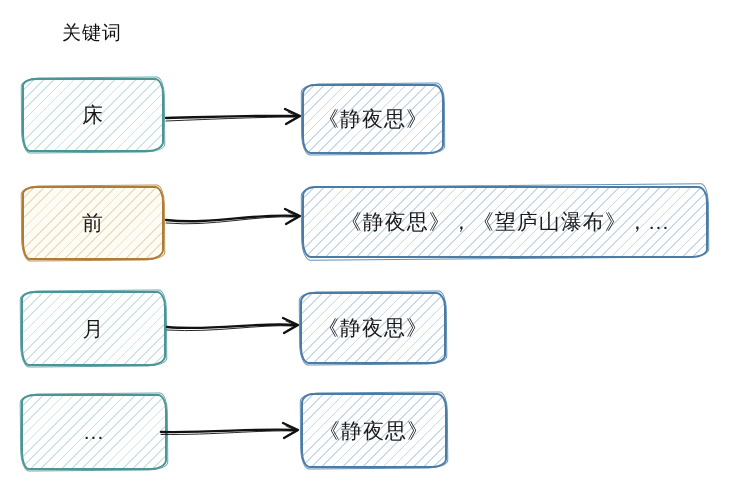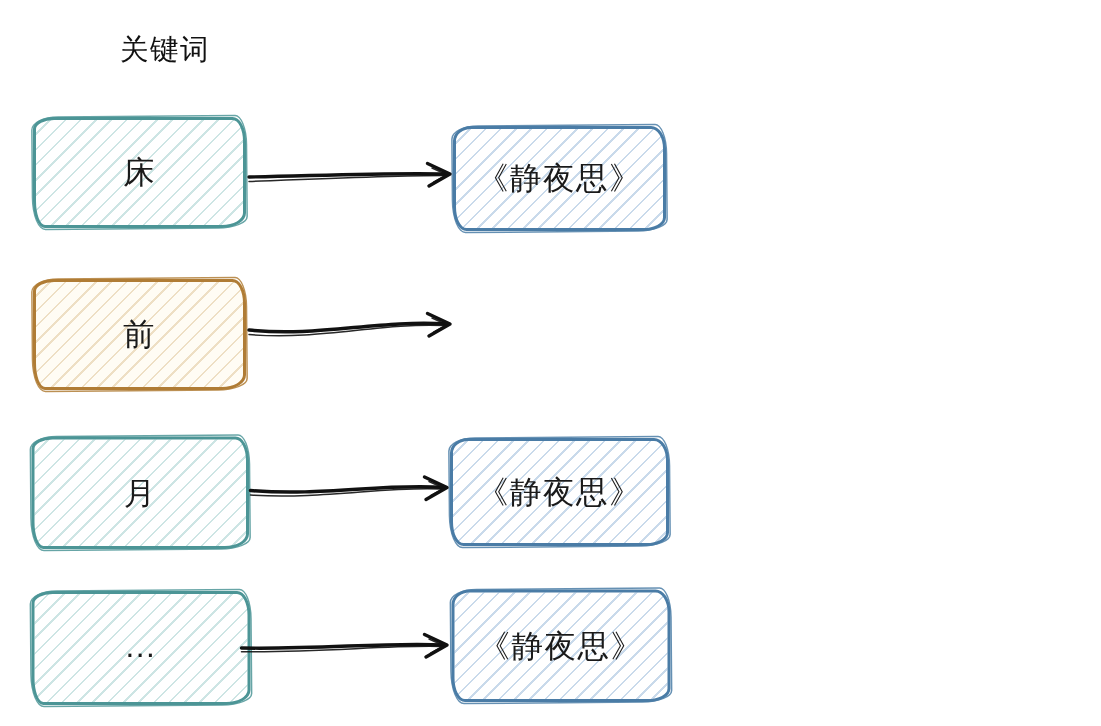--- a/index.html
+++ b/index.html
@@ -81,32 +81,35 @@
     stroke-linejoin: round;
   }
   .arrow-main { stroke-width: 2.3px; }
   .arrow-double { stroke-width: 1px; opacity: .9; }
 </style>
 </head>
 <body>
 
 <div class="canvas">
 
-  <div class="col-header" style="left:80px">关键词</div>
+  <div class="col-header" style="left:62px">关键词</div>
 
 
   <div class="box teal" style="left:22px;top:78px;width:142px;height:74px">
     <span>床</span>
   </div>
   <div class="box blue" style="left:302px;top:84px;width:142px;height:70px">
     <span>《静夜思》</span>
   </div>
 
   <div class="box orange" style="left:22px;top:186px;width:142px;height:74px">
     <span>前</span>
+  </div>
+  <div class="box blue" style="left:302px;top:186px;width:406px;height:72px">
+    <span>《静夜思》，《望庐山瀑布》，...</span>
   </div>
 
   <div class="box teal" style="left:21px;top:291px;width:145px;height:75px">
     <span>月</span>
   </div>
   <div class="box blue" style="left:300px;top:292px;width:146px;height:72px">
     <span>《静夜思》</span>
   </div>
 
   <div class="box teal" style="left:21px;top:394px;width:146px;height:76px">

